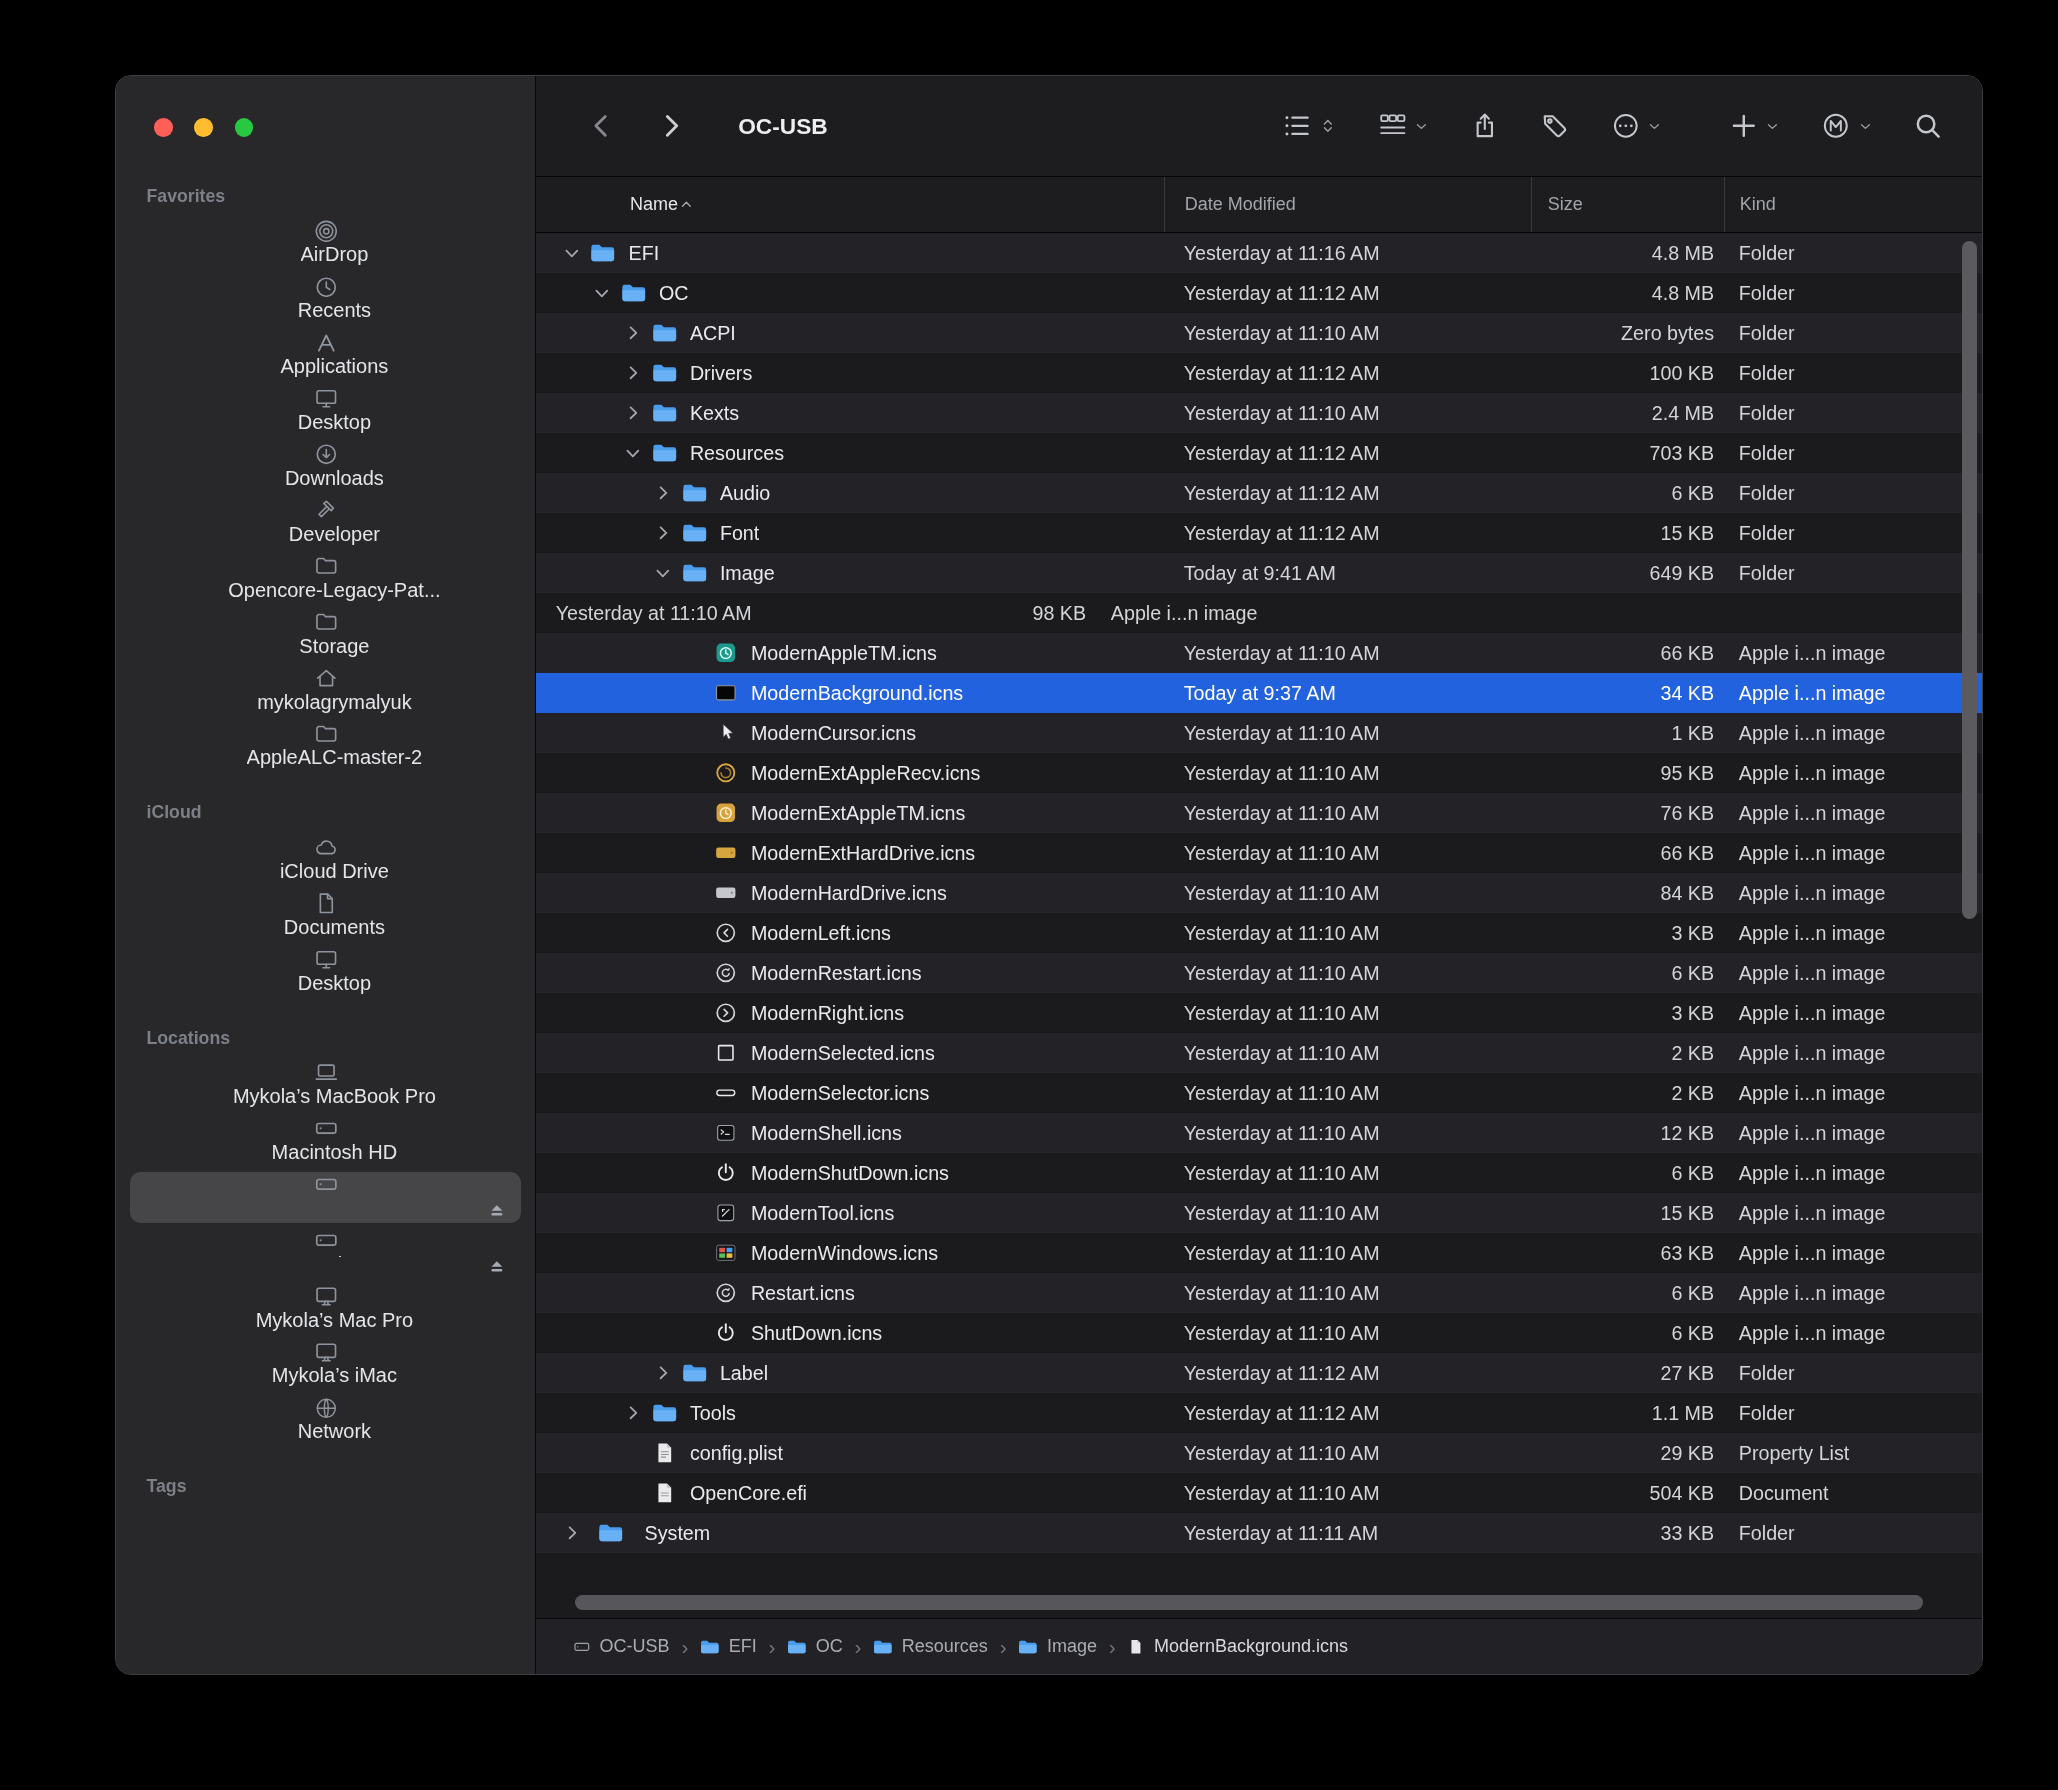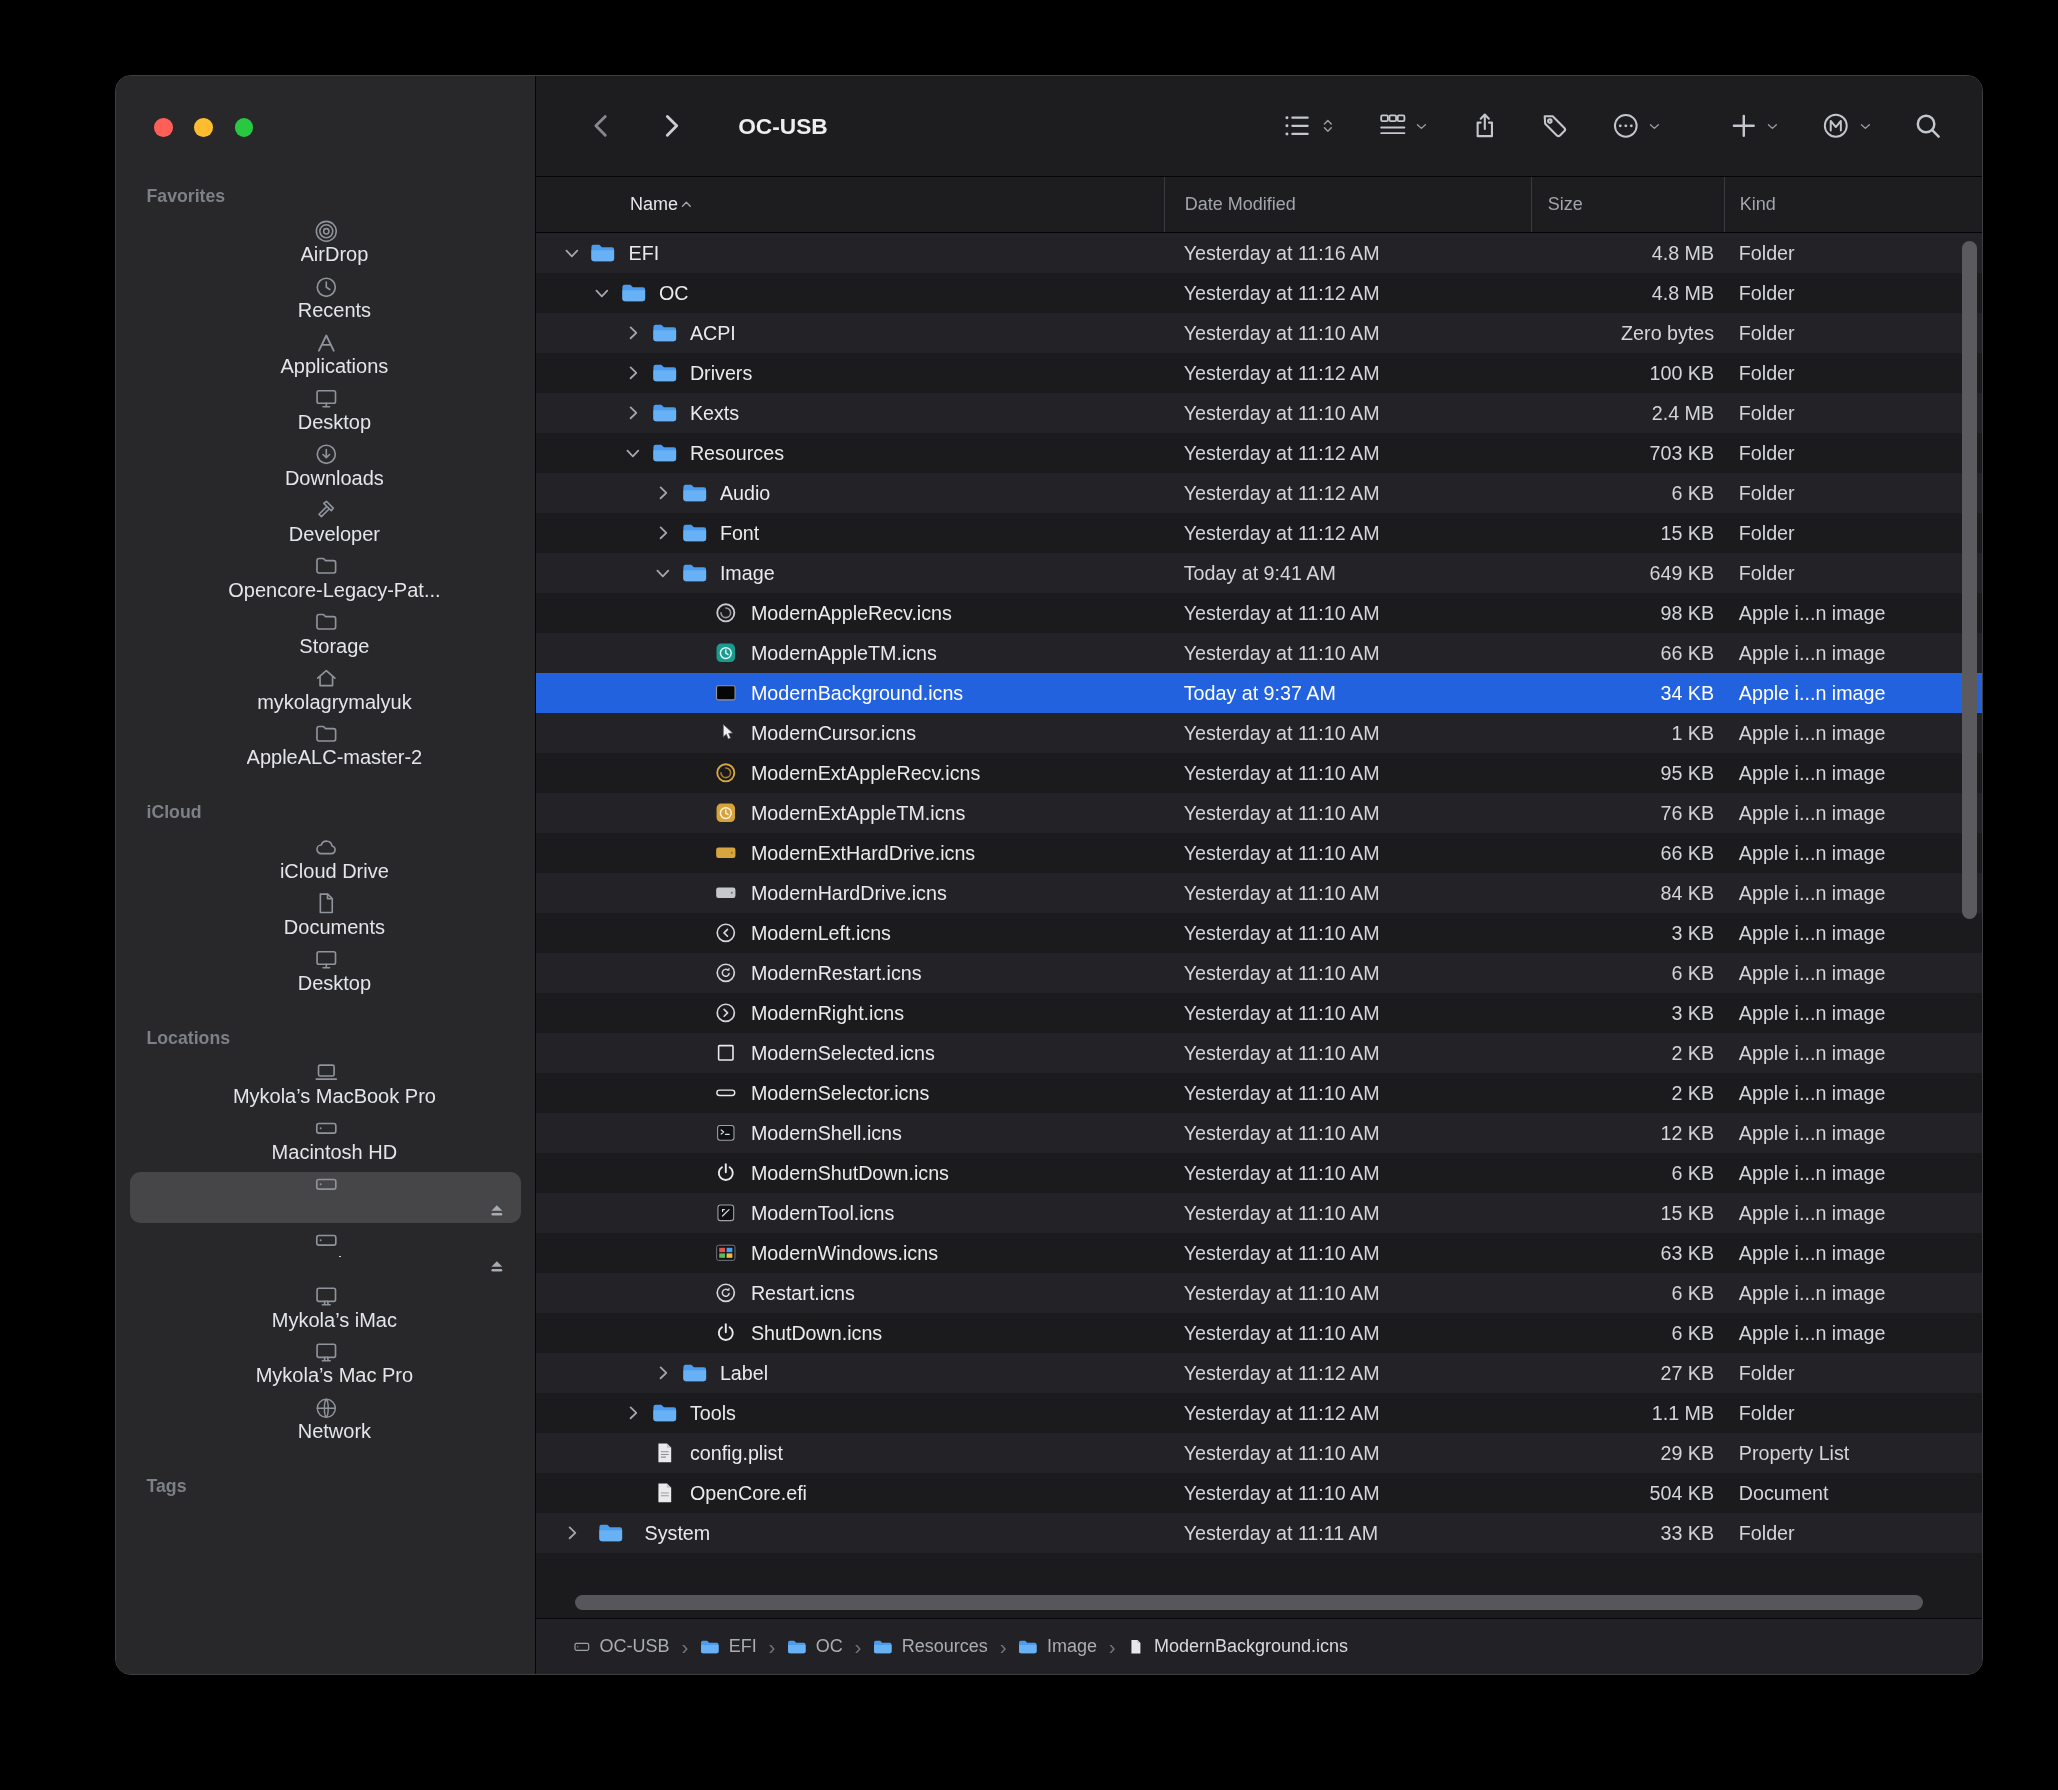--- a/index.html
+++ b/index.html
@@ -256,31 +256,31 @@
               </svg>
             </span>
   </div>
           <div class="sb-item">
     <span class="sb-icon">
               <svg width="24.6" height="24.6" viewBox="0 0 24 24" fill="none" stroke="currentColor" stroke-width="1.6" stroke-linecap="round" stroke-linejoin="round">
                 <rect x="3" y="4.2" width="18" height="12.8" rx="1.8"></rect>
                 <path d="M8.2 20.2h7.6M10.6 17l-.4 3.2M13.4 17l.4 3.2"></path>
               </svg>
             </span>
-    <span class="sb-label">Mykola’s iMac</span>
+    <span class="sb-label">Mykola’s Mac Pro</span>
 
   </div>
           <div class="sb-item">
     <span class="sb-icon">
               <svg width="24.6" height="24.6" viewBox="0 0 24 24" fill="none" stroke="currentColor" stroke-width="1.6" stroke-linecap="round" stroke-linejoin="round">
                 <rect x="3" y="4.2" width="18" height="12.8" rx="1.8"></rect>
                 <path d="M8.2 20.2h7.6M10.6 17l-.4 3.2M13.4 17l.4 3.2"></path>
               </svg>
             </span>
-    <span class="sb-label">Mykola’s Mac Pro</span>
+    <span class="sb-label">Mykola’s iMac</span>
 
   </div>
           <div class="sb-item">
     <span class="sb-icon">
               <svg width="24.6" height="24.6" viewBox="0 0 24 24" fill="none" stroke="currentColor" stroke-width="1.4" stroke-linecap="round" stroke-linejoin="round">
                 <circle cx="12" cy="12" r="8.8"></circle>
                 <path d="M3.2 12h17.6M12 3.2c2.5 2.4 2.5 15.2 0 17.6-2.5-2.4-2.5-15.2 0-17.6Z"></path>
               </svg>
             </span>
     <span class="sb-label">Network</span>
@@ -586,30 +586,20 @@
                   <path d="M1.4 7.4h23.1v8.7a2.4 2.4 0 0 1-2.4 2.4H3.8a2.4 2.4 0 0 1-2.4-2.4Z" fill="#69b1f5"></path>
                 </svg>
               </span>
               <span class="flabel">Image</span>
             </div>
             <div class="c-date">Today at 9:41 AM</div>
             <div class="c-size">649 KB</div>
             <div class="c-kind">Folder</div>
           </div>
           <div class="row">
-            <div class="c-name" style="padding-left: 142px;">
-              <span class="disc"></span>
-              <span class="ficon">
-                <svg width="23.6" height="23.6" viewBox="0 0 24 24">
-                  <circle cx="12" cy="12" r="8.7" stroke="#c9cace" stroke-width="1.9" fill="none"></circle>
-                  <path d="M12 7.1a4.9 4.9 0 1 1-4.9 4.9" stroke="#97989d" stroke-width="1.6" fill="none" stroke-linecap="round"></path>
-                </svg>
-              </span>
-              <span class="flabel">ModernAppleRecv.icns</span>
-            </div>
             <div class="c-date">Yesterday at 11:10 AM</div>
             <div class="c-size">98 KB</div>
             <div class="c-kind">Apple i...n image</div>
           </div>
           <div class="row">
             <div class="c-name" style="padding-left: 142px;">
               <span class="disc"></span>
               <span class="ficon">
                 <svg width="23.6" height="23.6" viewBox="0 0 24 24">
                   <rect x="2.6" y="2.6" width="18.8" height="18.8" rx="4.6" fill="#1d9a8e"></rect>

